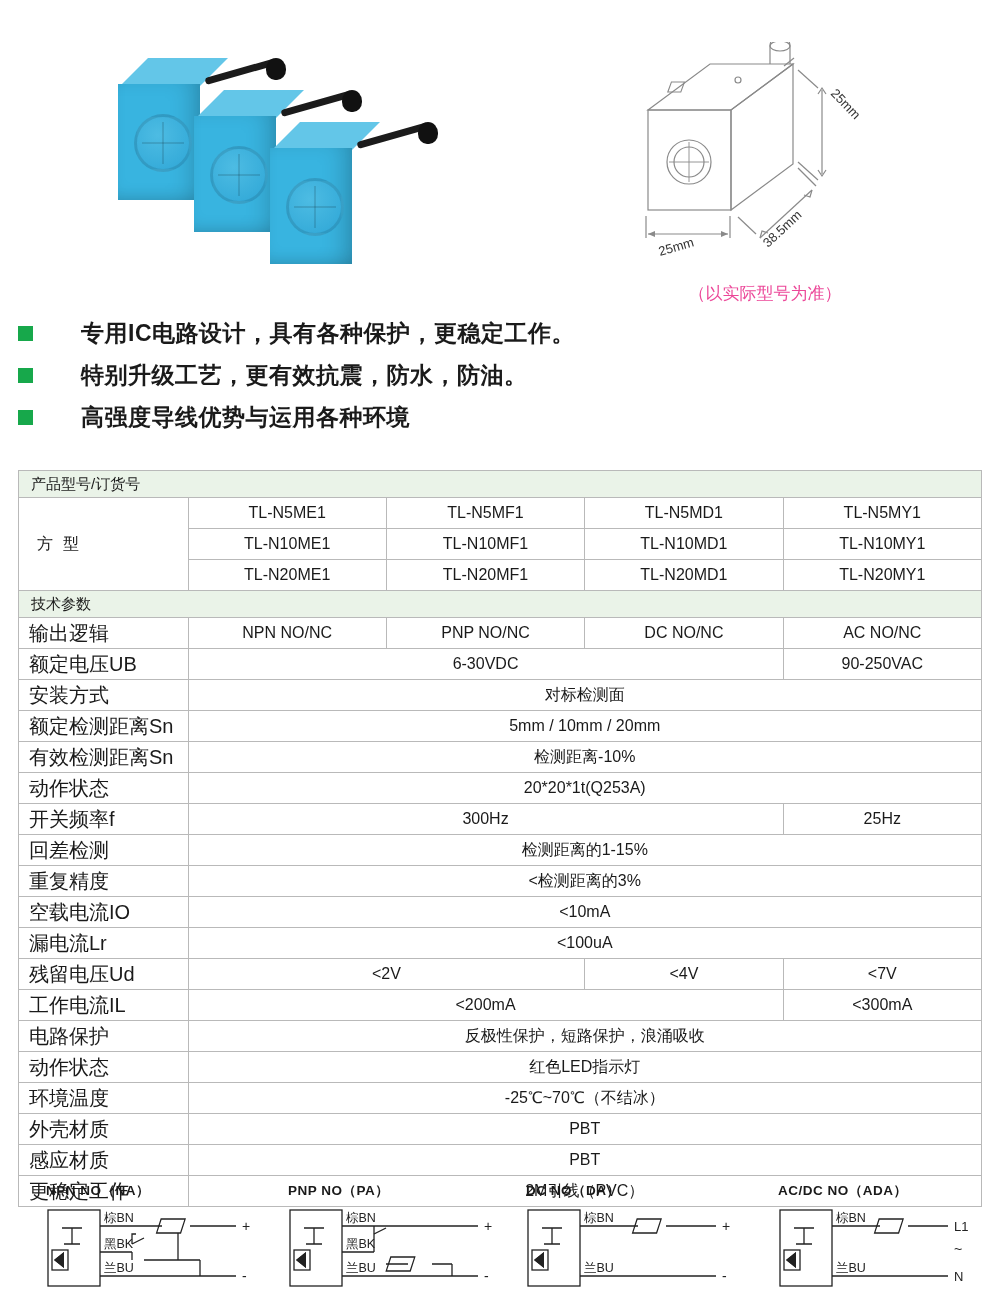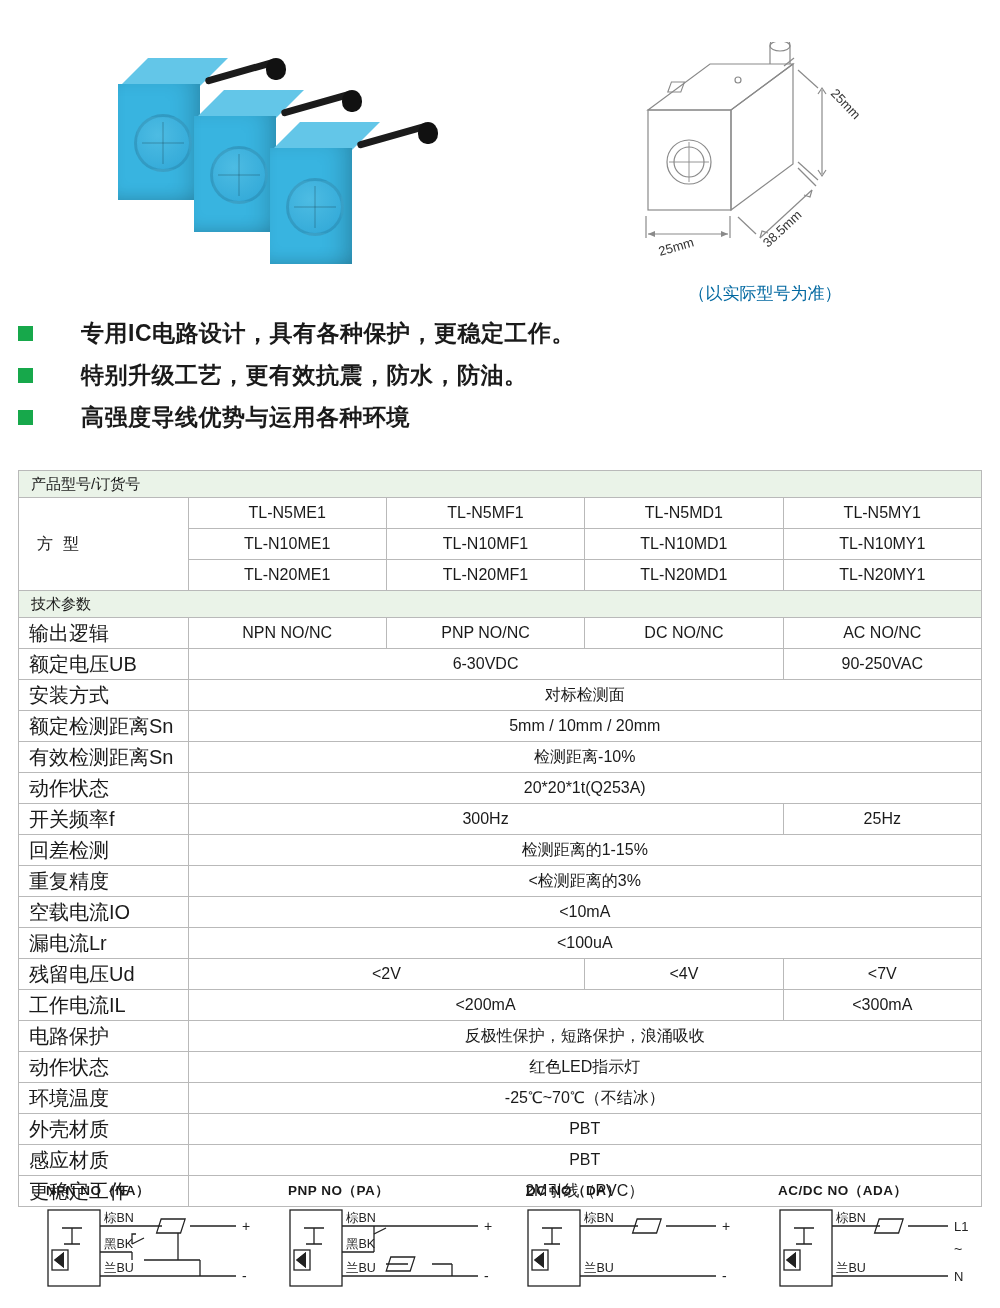--- a/index.html
+++ b/index.html
@@ -90,21 +90,21 @@
     width: 290px;
     height: 230px;
   }
   .dim-caption {
     position: absolute;
     left: 600px;
     top: 282px;
     width: 330px;
     text-align: center;
     font-size: 17px;
-    color: #0369a1;
+    color: #ec4899;
   }
 
   
   .bullets {
     margin: 8px 0 0 18px;
   }
   .bullet {
     display: flex;
     align-items: center;
     margin-bottom: 11px;

